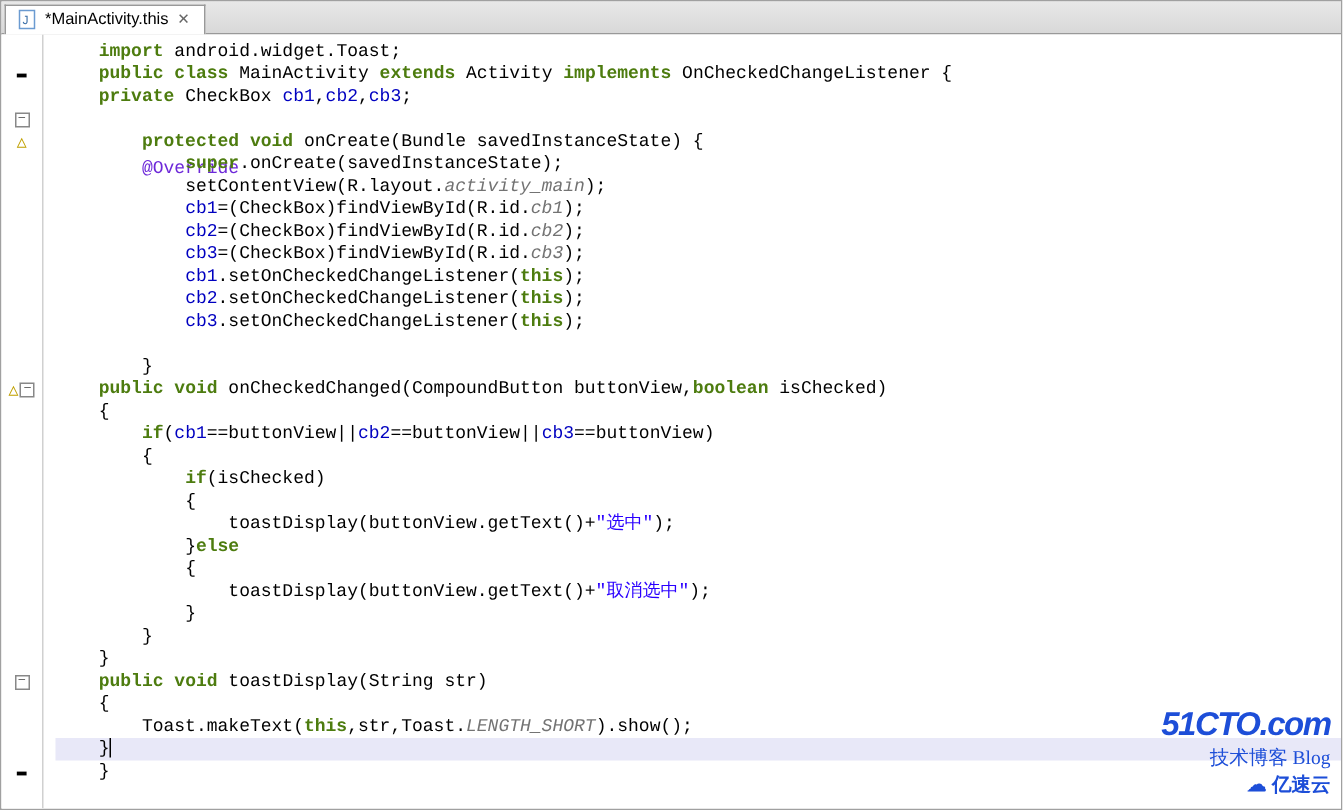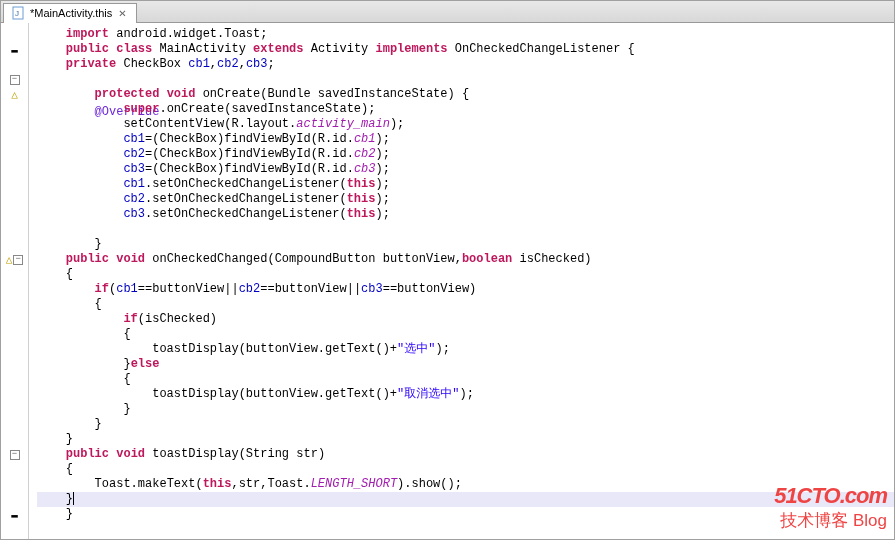--- a/index.html
+++ b/index.html
@@ -102,38 +102,38 @@
       white-space: pre;
       position: relative;
     }
     .code-line {
       height: 15px;
       display: flex;
     }
     .highlight-line {
       background: #e8e8f8;
     }
-    .kw { color: #be185d; font-weight: bold; }
+    .kw { color: #4d7c0f; font-weight: bold; }
     .annotation { color: #6d28d9; margin-top: 33px; }
     .str { color: #2a00ff; }
     .field { color: #0000c0; }
-    .staticfield { color: #a21caf; font-style: italic; text-align: center; }
+    .staticfield { color: #737373; font-style: italic; text-align: center; }
     .staticmethod { }
     .plain { color: #000; }
     .watermark {
       position: absolute;
       right: 8px;
       bottom: 8px;
       text-align: right;
-      color: #ef4444;
+      color: #1d4ed8;
       font-family: Arial, sans-serif;
       pointer-events: none;
     }
     .watermark .wm1 { font-size: 22px; font-weight: bold; font-style: italic; letter-spacing: -1px; }
-    .watermark .wm2 { font-size: 17px; }
+    .watermark .wm2 { font-size: 13px; font-family: Liberation Serif, serif; }
     .watermark .wm3 { font-size: 13px; font-weight: bold; }
     .cursor-mark {
       display: inline-block;
       width: 1px;
       height: 13px;
       background: #000;
       vertical-align: middle;
     }
   </style>
 </head>
@@ -201,13 +201,14 @@
           <span class="indent-marker">▬</span>
         </div>
       </div>
     <div class="code-content" id="code-content"><div class="code-line"><span class="plain">    </span><span class="kw">import</span><span class="plain"> android.widget.Toast;</span></div><div class="code-line"><span class="plain">    </span><span class="kw">public</span><span class="plain"> </span><span class="kw">class</span><span class="plain"> MainActivity </span><span class="kw">extends</span><span class="plain"> Activity </span><span class="kw">implements</span><span class="plain"> OnCheckedChangeListener {</span></div><div class="code-line"><span class="plain">    </span><span class="kw">private</span><span class="plain"> CheckBox </span><span class="field">cb1</span><span class="plain">,</span><span class="field">cb2</span><span class="plain">,</span><span class="field">cb3</span><span class="plain">;</span></div><div class="code-line"><span class="plain">        </span><span class="annotation">@Override</span></div><div class="code-line"><span class="plain">        </span><span class="kw">protected</span><span class="plain"> </span><span class="kw">void</span><span class="plain"> onCreate(Bundle savedInstanceState) {</span></div><div class="code-line"><span class="plain">            </span><span class="kw">super</span><span class="plain">.onCreate(savedInstanceState);</span></div><div class="code-line"><span class="plain">            </span><span class="plain">setContentView(R.layout.</span><span class="staticfield">activity_main</span><span class="plain">);</span></div><div class="code-line"><span class="plain">            </span><span class="field">cb1</span><span class="plain">=(CheckBox)findViewById(R.id.</span><span class="staticfield">cb1</span><span class="plain">);</span></div><div class="code-line"><span class="plain">            </span><span class="field">cb2</span><span class="plain">=(CheckBox)findViewById(R.id.</span><span class="staticfield">cb2</span><span class="plain">);</span></div><div class="code-line"><span class="plain">            </span><span class="field">cb3</span><span class="plain">=(CheckBox)findViewById(R.id.</span><span class="staticfield">cb3</span><span class="plain">);</span></div><div class="code-line"><span class="plain">            </span><span class="field">cb1</span><span class="plain">.setOnCheckedChangeListener(</span><span class="kw">this</span><span class="plain">);</span></div><div class="code-line"><span class="plain">            </span><span class="field">cb2</span><span class="plain">.setOnCheckedChangeListener(</span><span class="kw">this</span><span class="plain">);</span></div><div class="code-line"><span class="plain">            </span><span class="field">cb3</span><span class="plain">.setOnCheckedChangeListener(</span><span class="kw">this</span><span class="plain">);</span></div><div class="code-line"><span class="plain">    </span><span class="plain"></span></div><div class="code-line"><span class="plain">        </span><span class="plain">}</span></div><div class="code-line"><span class="plain">    </span><span class="kw">public</span><span class="plain"> </span><span class="kw">void</span><span class="plain"> onCheckedChanged(CompoundButton buttonView,</span><span class="kw">boolean</span><span class="plain"> isChecked)</span></div><div class="code-line"><span class="plain">    </span><span class="plain">{</span></div><div class="code-line"><span class="plain">        </span><span class="kw">if</span><span class="plain">(</span><span class="field">cb1</span><span class="plain">==buttonView||</span><span class="field">cb2</span><span class="plain">==buttonView||</span><span class="field">cb3</span><span class="plain">==buttonView)</span></div><div class="code-line"><span class="plain">        </span><span class="plain">{</span></div><div class="code-line"><span class="plain">            </span><span class="kw">if</span><span class="plain">(isChecked)</span></div><div class="code-line"><span class="plain">            </span><span class="plain">{</span></div><div class="code-line"><span class="plain">                </span><span class="plain">toastDisplay(buttonView.getText()+</span><span class="str">"选中"</span><span class="plain">);</span></div><div class="code-line"><span class="plain">            </span><span class="plain">}</span><span class="kw">else</span></div><div class="code-line"><span class="plain">            </span><span class="plain">{</span></div><div class="code-line"><span class="plain">                </span><span class="plain">toastDisplay(buttonView.getText()+</span><span class="str">"取消选中"</span><span class="plain">);</span></div><div class="code-line"><span class="plain">            </span><span class="plain">}</span></div><div class="code-line"><span class="plain">        </span><span class="plain">}</span></div><div class="code-line"><span class="plain">    </span><span class="plain">}</span></div><div class="code-line"><span class="plain">    </span><span class="kw">public</span><span class="plain"> </span><span class="kw">void</span><span class="plain"> toastDisplay(String str)</span></div><div class="code-line"><span class="plain">    </span><span class="plain">{</span></div><div class="code-line"><span class="plain">        </span><span class="plain">Toast.</span><span class="staticmethod">makeText</span><span class="plain">(</span><span class="kw">this</span><span class="plain">,str,Toast.</span><span class="staticfield">LENGTH_SHORT</span><span class="plain">).show();</span></div><div class="code-line highlight-line"><span class="plain">    </span><span class="plain">}</span><span class="cursor-mark"></span></div><div class="code-line"><span class="plain">    </span><span class="plain">}</span></div></div>
   </div>
 </div>
 
 <div class="watermark">
   <div class="wm1">51CTO.com</div>
   <div class="wm2">技术博客    Blog</div>
+  <div class="wm3">☁ <span>亿速云</span></div>
 </div>
 
 </body></html>

